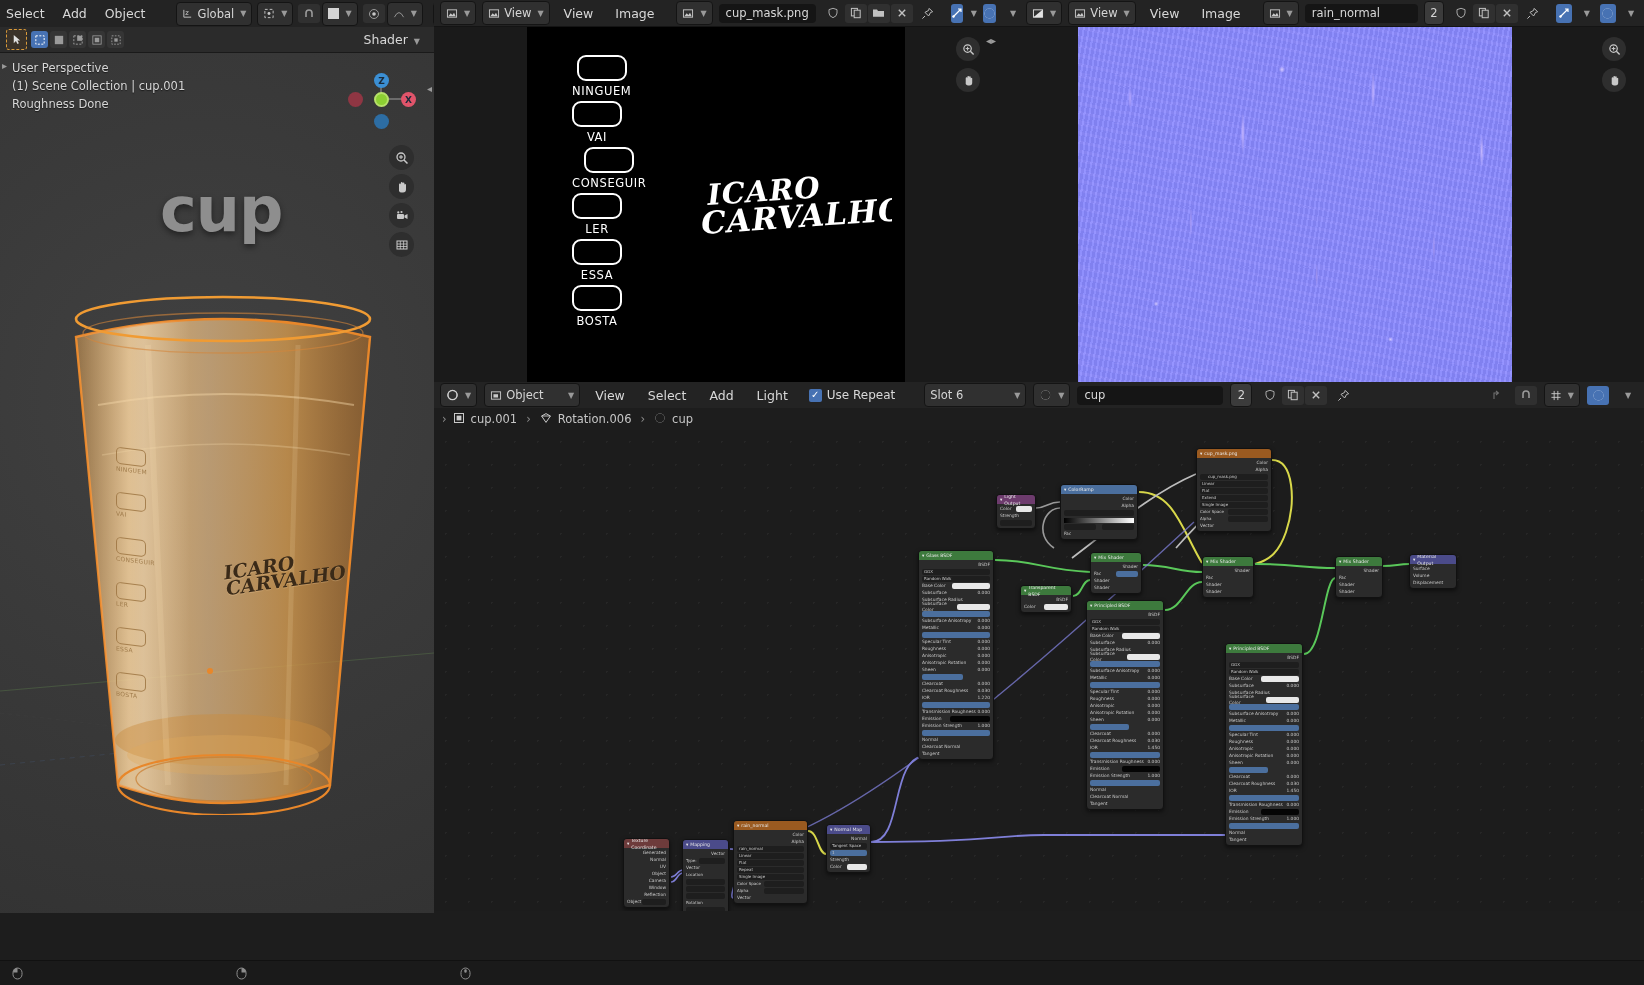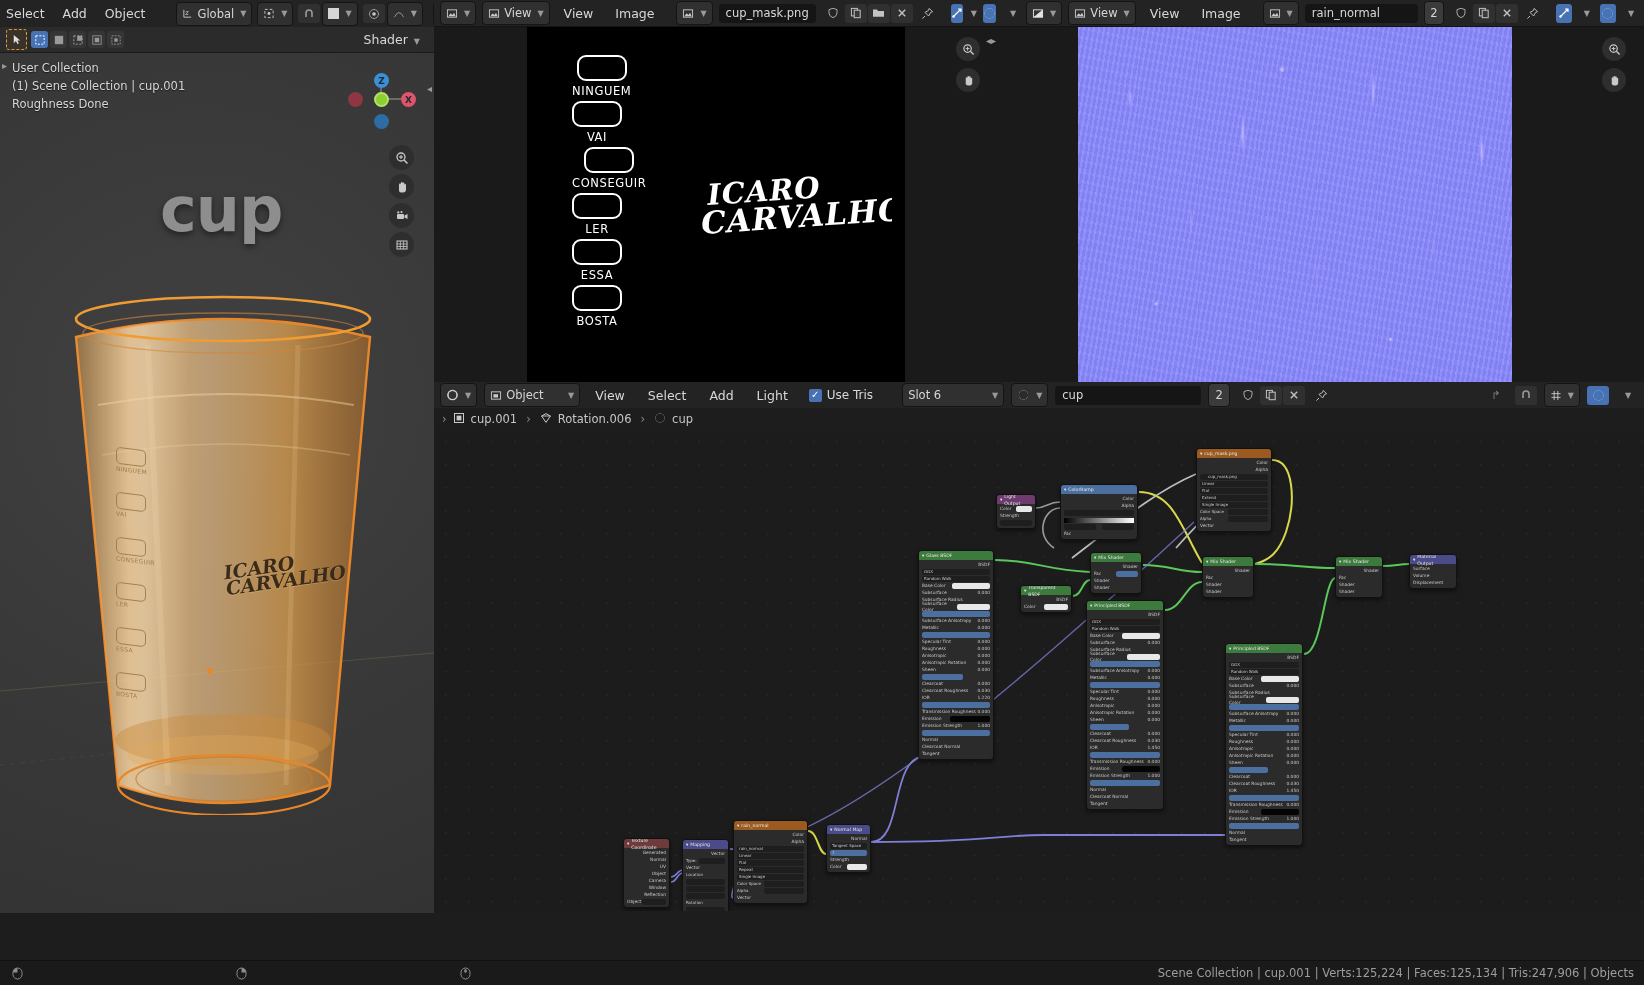--- a/index.html
+++ b/index.html
@@ -216,21 +216,21 @@
     </div>
     <div style="flex:1"></div>
     <div class="menu-item">
       <span>Shader</span>
       <span class="chev">▼</span>
     </div>
   </div>
 
   <div class="vp-canvas">
 
-    <div class="vp-text" style="left:12px;top:8px;">User Collection</div>
+    <div class="vp-text" style="left:12px;top:8px;">User Perspective</div>
     <div class="vp-text" style="left:12px;top:26px;">(1) Scene Collection | cup.001</div>
     <div class="vp-text" style="left:12px;top:44px;">Roughness Done</div>
     <div class="abs" style="left:2px;top:7px;color:#9a9a9a;font-size:10px;">▸</div>
     <div class="abs" style="right:2px;top:30px;color:#9a9a9a;font-size:10px;">◂</div>
 
     <div class="abs" style="left:160px;top:120px;font-size:62px;font-weight:bold;color:#8e8e8e;text-shadow:0 3px 6px rgba(0,0,0,.45);letter-spacing:-1px;">cup</div>
 
     <svg class="abs" style="left:0;top:0;" width="434" height="860">
       <line x1="0" y1="638" x2="434" y2="600" stroke="#4a5a42" stroke-width="1.1" opacity=".85"></line>
       <line x1="0" y1="660" x2="260" y2="690" stroke="#3f3f3f" stroke-width="1" opacity=".5" stroke-dasharray="4 4"></line>
@@ -607,21 +607,21 @@
       <span style="flex:1"></span>
       <span class="chev">▼</span>
     </div>
     <div class="menu-item">View</div>
     <div class="menu-item">Select</div>
     <div class="menu-item">Add</div>
     <div class="menu-item">Light</div>
 
     <div style="display:flex;align-items:center;gap:5px;margin-left:6px;">
       <span style="width:13px;height:13px;background:#4772b3;border-radius:2px;display:flex;align-items:center;justify-content:center;color:#fff;font-size:10px;line-height:10px;">✓</span>
-      <span style="font-size:12px;color:#d8d8d8;">Use Tris</span>
+      <span style="font-size:12px;color:#d8d8d8;">Use Repeat</span>
     </div>
 
     <div class="btnbox flat" style="width:102px;margin-left:22px;">
       <span>Slot 6</span>
       <span style="flex:1"></span>
       <span class="chev">▼</span>
     </div>
 
     <div class="btnbox flat">
       <svg width="13" height="12" viewBox="0 0 13 13">
@@ -1427,14 +1427,13 @@
           <path d="M5.5 1 A4.5 4.5 0 0 1 10 5.4 L5.5 5.4 Z" fill="#8d8d8d"></path>
         </svg>
     </span>
     <span class="sb-ico">
       <svg width="11" height="13" viewBox="0 0 11 13">
           <rect x="1" y="1" width="9" height="11" rx="4.5" fill="none" stroke="#8d8d8d" stroke-width="1"></rect>
           <rect x="4.3" y="2.2" width="2.4" height="3.6" rx="1.2" fill="#8d8d8d"></rect>
         </svg>
     </span>
   </div>
-  <div>Scene Collection | cup.001 | Verts:125,224 | Faces:125,134 | Tris:247,906 | Objects</div>
 </div>
 
 </body></html>

